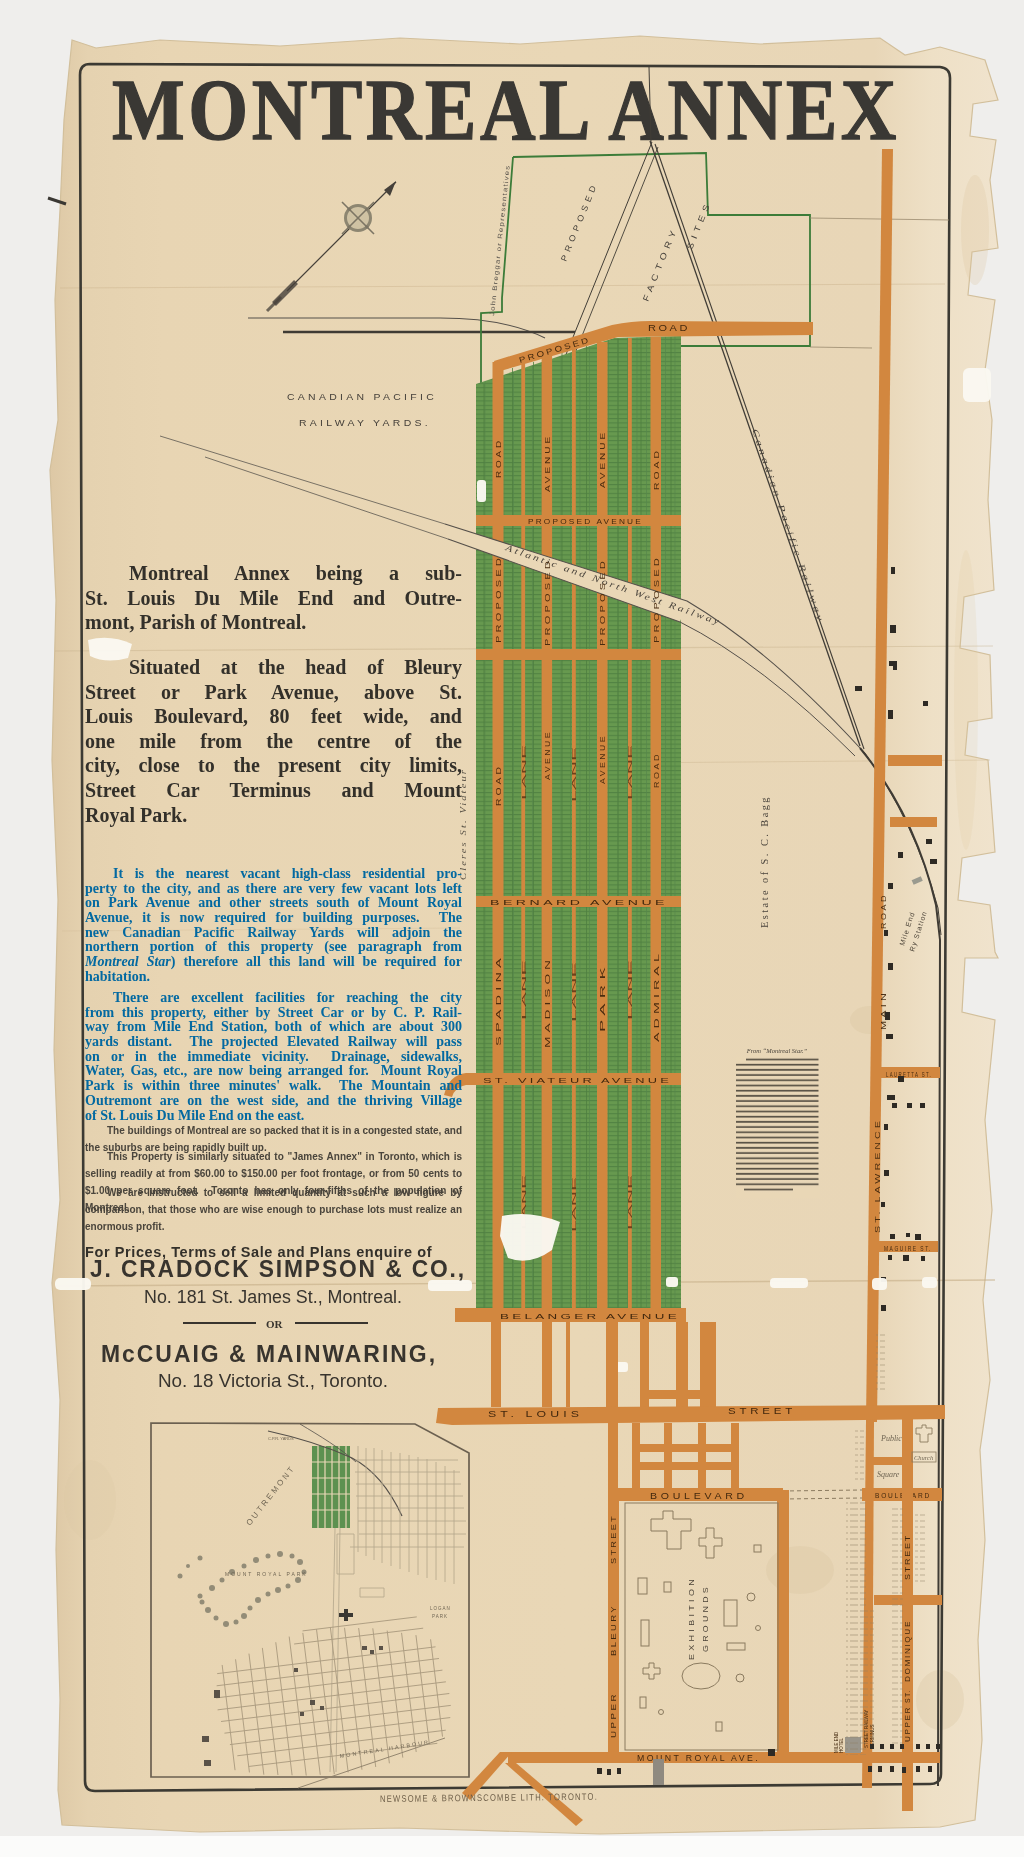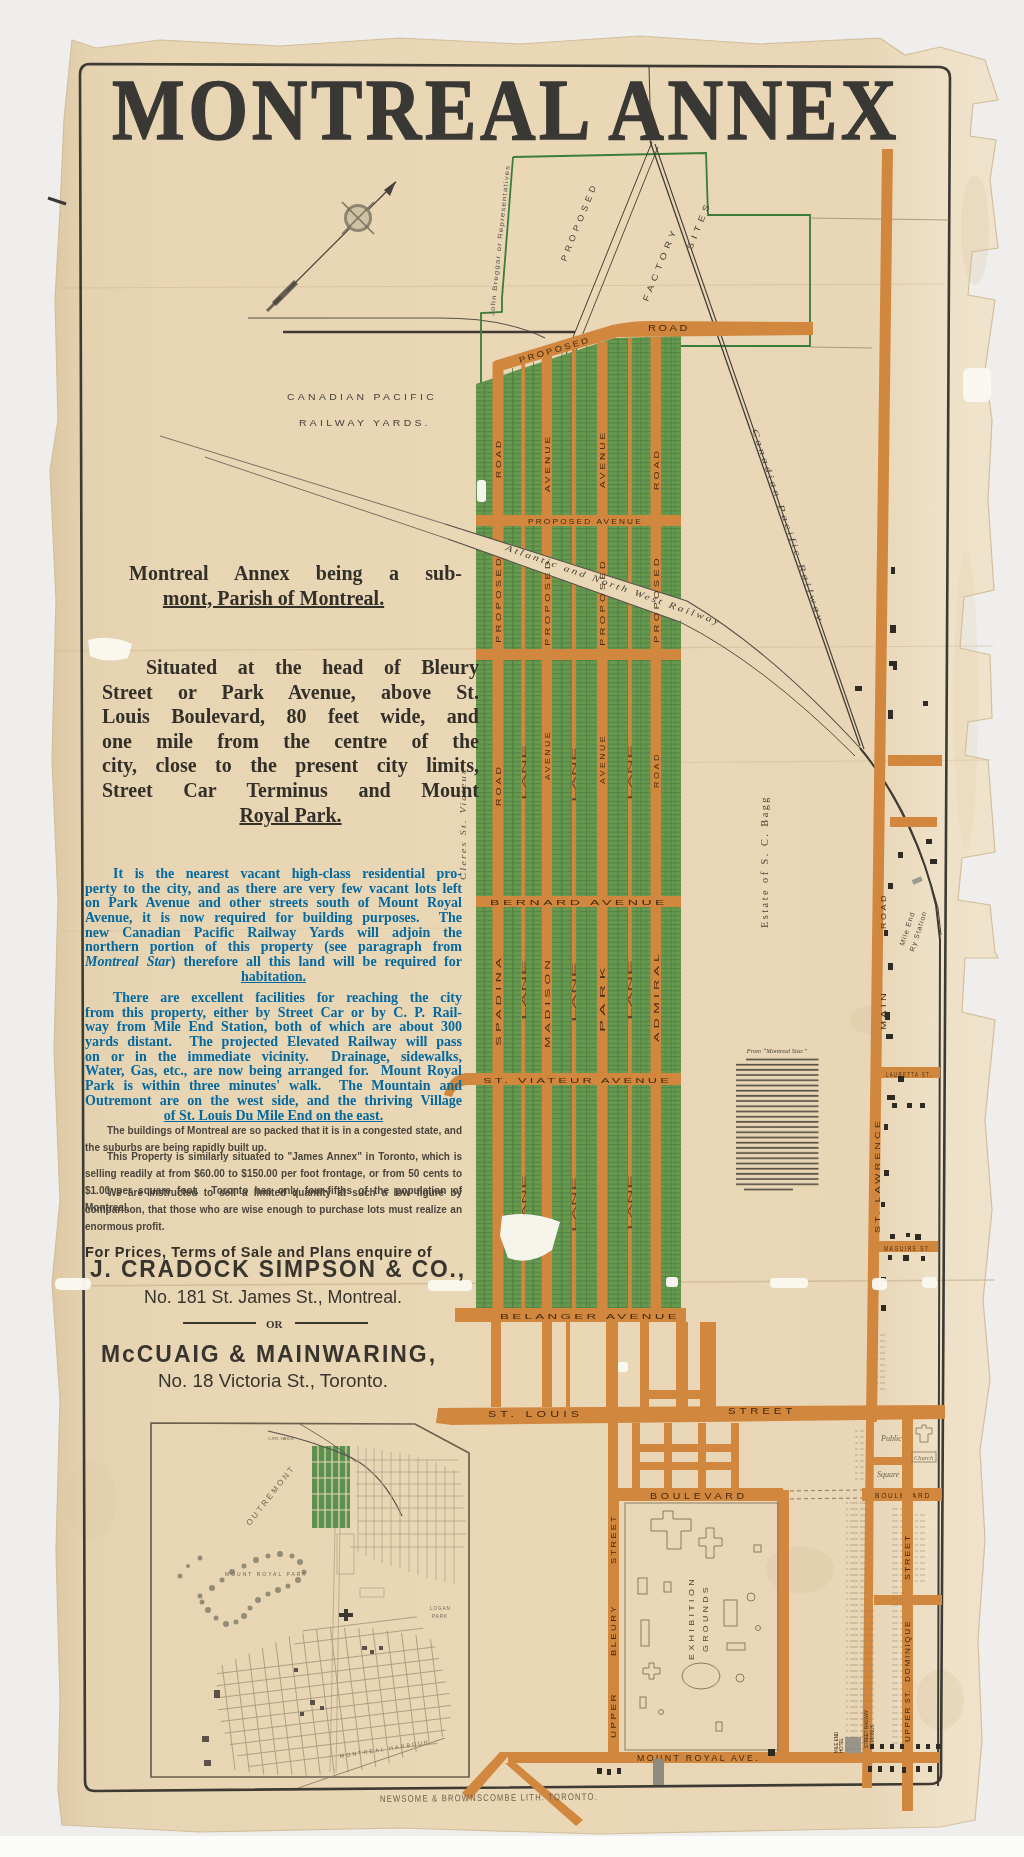--- a/index.html
+++ b/index.html
@@ -1,19 +1,19 @@
 <!DOCTYPE html>
 <html><head>
 <meta charset="utf-8">
 <style>
 html,body{margin:0;padding:0;}
 body{width:1024px;height:1857px;position:relative;background:#efeeec;font-family:"Liberation Sans",sans-serif;overflow:hidden;}
 .abs{position:absolute;}
 .j{text-align:justify;text-align-last:justify;overflow:hidden;white-space:nowrap;}
-.jl{text-align:center;text-decoration:underline;}
+.jl{text-align:left;}
 #p1,#p2{font-family:"Liberation Serif",serif;font-weight:bold;color:#33302a;font-size:20px;}
 #p1 div,#p2 div{height:24.6px;line-height:24.6px;}
 #p3,#p4{font-family:"Liberation Serif",serif;font-weight:bold;color:#0369a1;font-size:14px;}
 #p3 div,#p4 div{height:14.7px;line-height:14.7px;}
 .sm{font-family:Liberation Sans, sans-serif;font-weight:bold;color:#4a453c;font-size:10px;line-height:17px;text-align:justify;}
 .sm .in{display:inline-block;width:22px;}
 </style>
 </head>
 <body>
 
@@ -462,23 +462,24 @@
 <text x="432" y="1618" font-size="4.5" fill="#6f6553" letter-spacing="1">PARK</text>
 <text transform="translate(340,1758) rotate(-9)" font-size="5.5" fill="#6f6553" letter-spacing="2">MONTREAL  HARBOUR</text>
 <path d="M298,1788 L445,1738" stroke="#8a7d68" stroke-width="0.9" fill="none"></path>
 </g>
 
 <text transform="translate(380,1802) rotate(-0.6)" font-size="9.5" fill="#6e5f49" letter-spacing="1.5" textLength="218" lengthAdjust="spacingAndGlyphs">NEWSOME &amp; BROWNSCOMBE LITH. TORONTO.</text>
 </svg>
 
 <div id="p1" class="abs" style="left:85px;top:561px;width:377px;z-index:2">
 <div class="j"><span style="display:inline-block;width:44px"></span>Montreal Annex being a sub-</div>
+<div class="j">St. Louis Du Mile End and Outre-</div>
 <div class="jl">mont, Parish of Montreal.</div>
 </div>
-<div id="p2" class="abs" style="left:102px;top:655px;width:377px;z-index:2">
+<div id="p2" class="abs" style="left:85px;top:655px;width:377px;z-index:2">
 <div class="j"><span style="display:inline-block;width:44px"></span>Situated at the head of Bleury</div>
 <div class="j">Street or Park Avenue, above St.</div>
 <div class="j">Louis Boulevard, 80 feet wide, and</div>
 <div class="j">one mile from the centre of the</div>
 <div class="j">city, close to the present city limits,</div>
 <div class="j">Street Car Terminus and Mount</div>
 <div class="jl">Royal Park.</div>
 </div>
 <div id="p3" class="abs" style="left:85px;top:867px;width:377px;z-index:2">
 <div class="j"><span style="display:inline-block;width:28px"></span>It is the nearest vacant high-class residential pro-</div>

